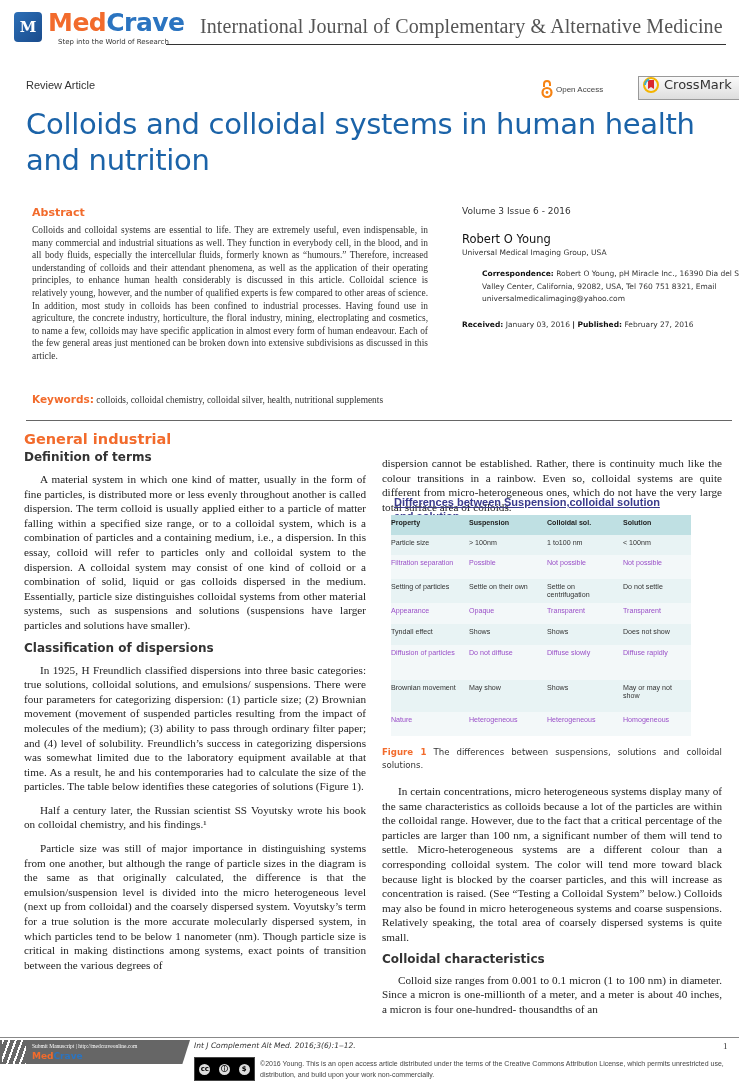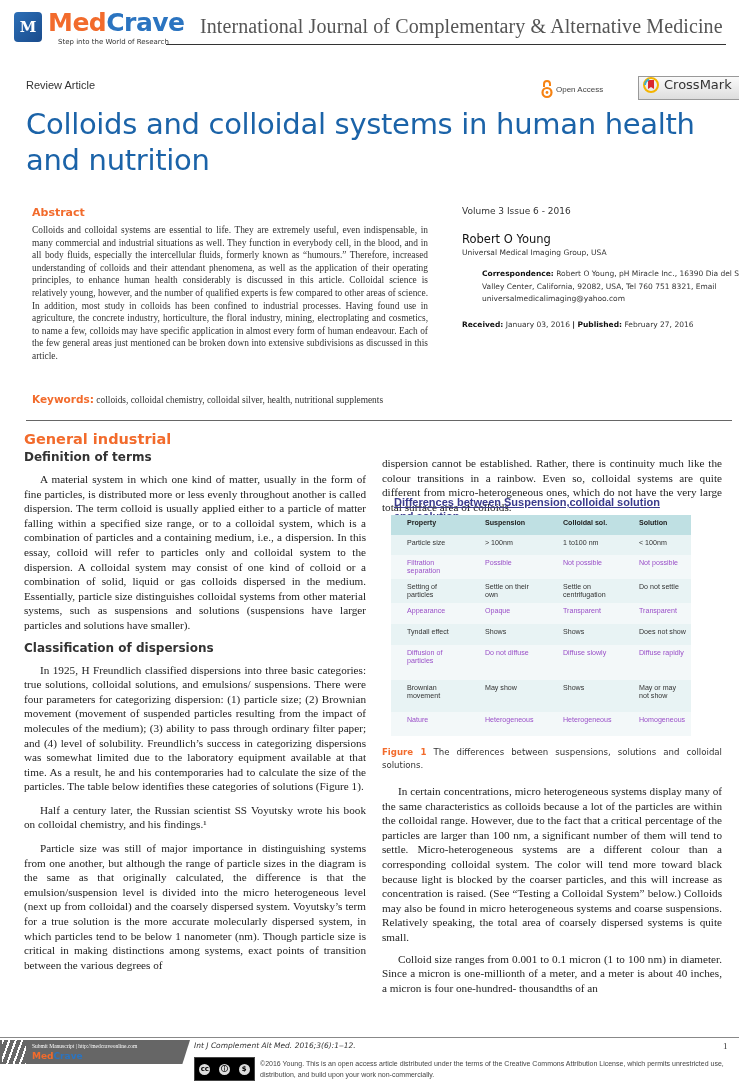--- a/index.html
+++ b/index.html
@@ -43,21 +43,21 @@
   
   .col { width: 342px; font: 11.2px "Liberation Serif", serif; line-height: 14.6px; text-align: justify; color: #222; }
   .col p { text-indent: 16px; }
   .h1 { font: bold 14.5px "DejaVu Sans", sans-serif; color: #f26b2c; }
   .h2 { font: bold 12px "DejaVu Sans", sans-serif; color: #333; }
 
   
   .fig-title { left: 394px; top: 496px; font: bold 11px "Liberation Sans", sans-serif; color: #3a3a8c; text-decoration: underline; white-space: nowrap; }
   .fig-title2 { left: 394px; top: 510px; height: 6px; overflow: hidden; font: bold 11px "Liberation Sans", sans-serif; color: #3a3a8c; }
   .fig-table { left: 391px; top: 515px; width: 300px; border-collapse: collapse; font: 7.1px "Liberation Sans", sans-serif; }
-  .fig-table td, .fig-table th { text-align: left; vertical-align: top; padding: 4px 4px 0 16px; font-weight: normal; }
+  .fig-table td, .fig-table th { text-align: left; vertical-align: top; padding: 4px 4px 0 0; font-weight: normal; }
   .fig-table th { background: #bfe0e3; font-weight: bold; height: 20px; color: #222; }
   .fig-table tr.even td { background: #e8f3f4; color: #333; }
   .fig-table tr.odd td { background: #f3f8f9; color: #9a4fc8; }
   .fig-caption { left: 382px; top: 746px; width: 340px; font: 8.6px "DejaVu Sans", sans-serif; line-height: 13px; color: #333; text-align: justify; }
   .fig-caption b { color: #f26b2c; }
 
   
   .footer-rule { left: 0; top: 1037px; width: 739px; height: 1px; background: #888; }
   .footer-band { left: 0; top: 1040px; width: 190px; height: 24px; background: #666; clip-path: polygon(0 0,100% 0,96% 100%,0 100%); }
   .footer-stripes { left: 2px; top: 1040px; width: 24px; height: 24px; background: repeating-linear-gradient(110deg,#fff 0 2px,transparent 2px 6px); }
@@ -182,20 +182,21 @@
         <td>Heterogeneous</td>
         <td>Heterogeneous</td>
         <td>Homogeneous</td>
       </tr>
   </tbody>
 </table>
 <div class="abs fig-caption"><b>Figure 1</b> <span>The differences between suspensions, solutions and colloidal solutions.</span></div>
 
 <div class="abs col" style="left:382px; top:784px; width:340px;">
   <p>In certain concentrations, micro heterogeneous systems display many of the same characteristics as colloids because a lot of the particles are within the colloidal range. However, due to the fact that a critical percentage of the particles are larger than 100 nm, a significant number of them will tend to settle. Micro-heterogeneous systems are a different colour than a corresponding colloidal system. The color will tend more toward black because light is blocked by the coarser particles, and this will increase as concentration is raised. (See “Testing a Colloidal System” below.) Colloids may also be found in micro heterogeneous systems and coarse suspensions. Relatively speaking, the total area of coarsely dispersed systems is quite small.</p>
+  <div class="h2" style="margin-top:7px">Colloidal characteristics</div>
   <p style="margin-top:7px">Colloid size ranges from 0.001 to 0.1 micron (1 to 100 nm) in diameter. Since a micron is one-millionth of a meter, and a meter is about 40 inches, a micron is four one-hundred- thousandths of an</p>
 </div>
 
 <div class="abs footer-rule"></div>
 <div class="abs footer-band"></div>
 <div class="abs footer-stripes"></div>
 <div class="abs footer-submit">Submit Manuscript | http://medcraveonline.com</div>
 <div class="abs footer-logo"><span class="med">Med</span><span class="crave">Crave</span></div>
 <div class="abs footer-cite">Int J Complement Alt Med. 2016;3(6):1‒12.</div>
 <div class="abs page-num">1</div>

